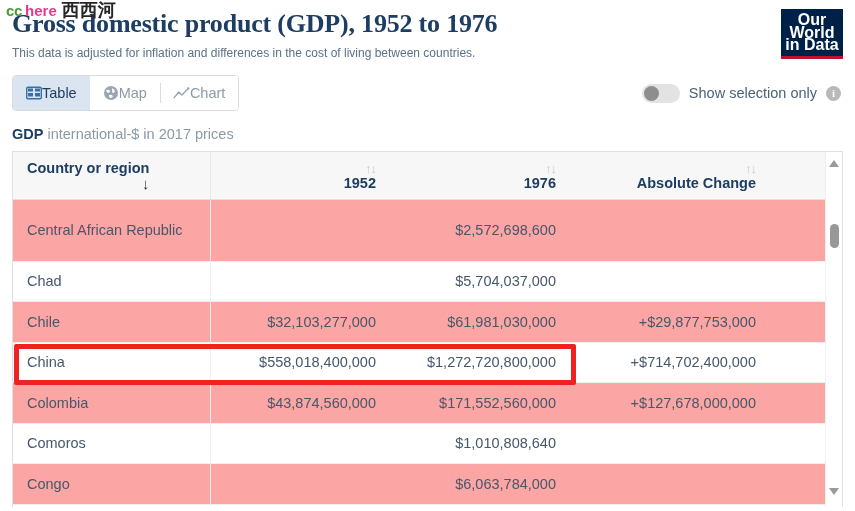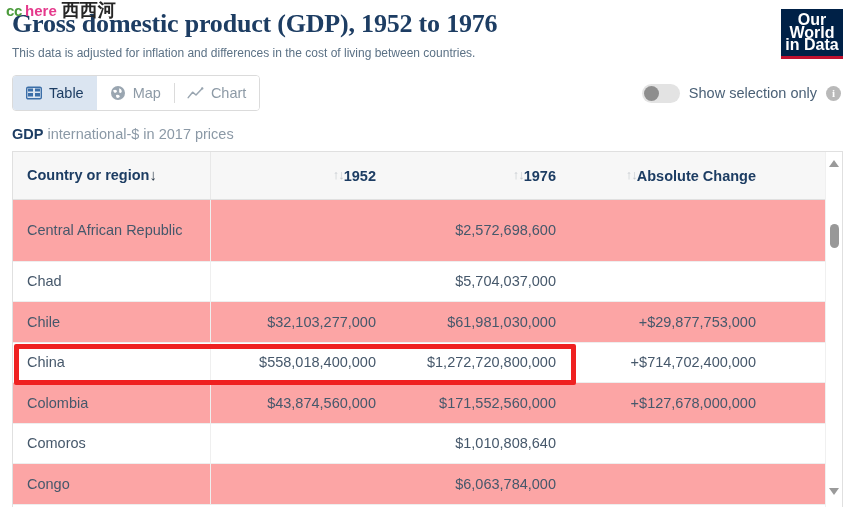--- a/index.html
+++ b/index.html
@@ -88,21 +88,20 @@
     align-items: stretch;
     border: 1px solid #dbdbdb;
     border-radius: 4px;
     overflow: hidden;
     height: 34px;
     background: #fff;
   }
   .tab {
     display: flex;
     align-items: center;
-    gap: 7px;
     padding: 0 13px;
     font-size: 14.5px;
     color: #8d9aa6;
     cursor: pointer;
     background: #fff;
     position: relative;
   }
   .tab.active {
     background: #dbe5f1;
     color: #1d3d63;
@@ -210,21 +209,22 @@
     vertical-align: middle;
     white-space: nowrap;
   }
   thead th.th-country {
     text-align: left;
     border-right: 1px solid #e8e8e8;
   }
   thead th.th-num { text-align: right; }
   .th-inner {
     display: inline-flex;
-    align-items: flex-start;
+    align-items: flex-end;
+    flex-direction: column;
   }
   .sort-arrows {
     display: inline-flex;
     align-items: center;
     color: #c4c9ce;
     font-size: 13px;
     line-height: 1;
     letter-spacing: -1px;
   }
   .sort-active {

